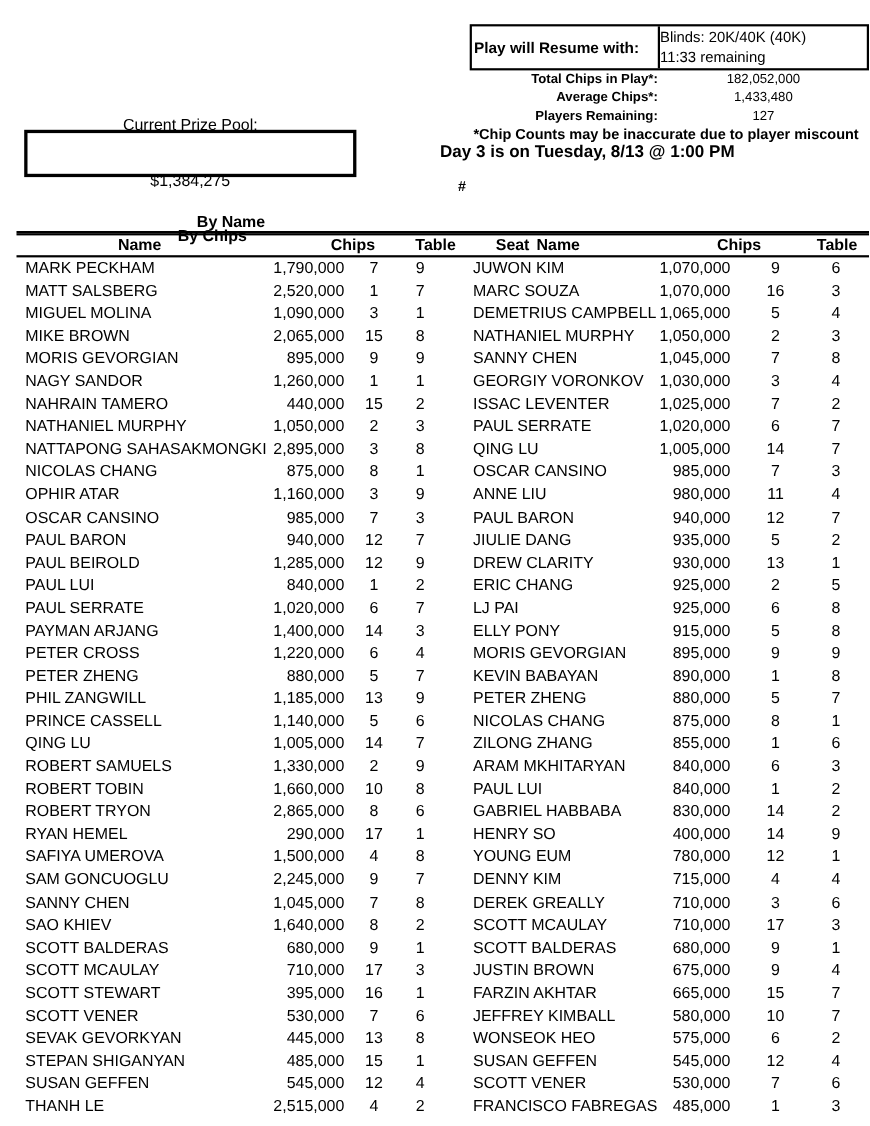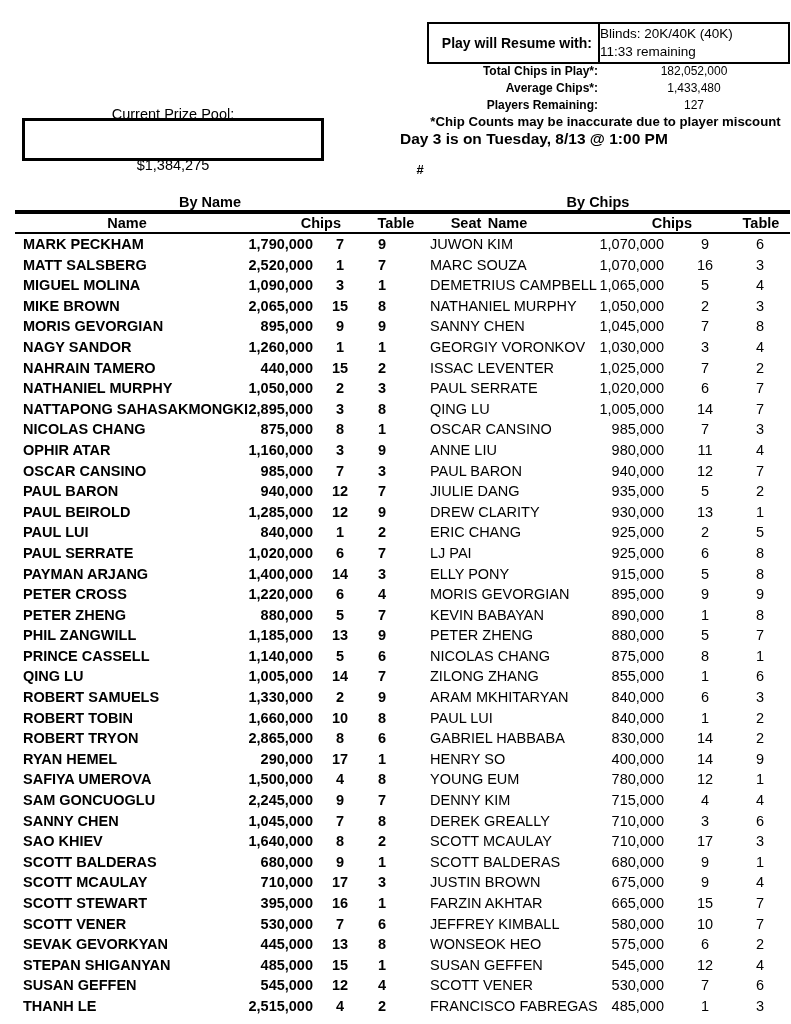--- a/index.html
+++ b/index.html
@@ -8,21 +8,21 @@
     width:791px; height:1024px; overflow:hidden; position:relative;
     font-family:"Liberation Sans", sans-serif; color:#000;
     -webkit-font-smoothing:antialiased;
   }
   .abs { position:absolute; }
 
   
   .resume-box { left:427px; top:22px; width:363px; height:42px;
     border:2px solid #000; display:flex; }
   .resume-left { width:169px; display:flex; align-items:center; justify-content:flex-end;
-    font-weight:700; font-size:14px; padding-right:6px; }
+    font-weight:700; font-size:14px; padding-right:17px; }
   .resume-right { flex:1; border-left:2px solid #000; display:flex; flex-direction:column;
     align-items:flex-start; justify-content:center; font-size:13.5px; line-height:18px; }
 
   
   .stats { left:427px; top:63px; width:363px; font-size:12px; }
   .stat-row { display:flex; height:17px; line-height:17px; }
   .stat-label { width:171px; text-align:right; font-weight:700; }
   .stat-value { flex:1; text-align:center; }
   .disclaimer { left:420px; top:114px; width:371px; text-align:center;
     font-weight:700; font-size:13.2px; }
@@ -31,33 +31,33 @@
   
   .prize-box { left:22px; top:118px; width:302px; height:43px; border:3px solid #000;
     display:flex; flex-direction:column; align-items:center; justify-content:center;
     font-size:14.5px; line-height:18px;gap:33px; }
 
   .hash { left:405px; top:162px; width:30px; text-align:center;
     font-weight:700; font-size:13px; }
 
   
   .table-area { left:0; top:196px; width:791px; }
-  .titles { display:flex; height:14px; line-height:13px; font-weight:700; font-size:14.5px; }
+  .titles { display:flex; height:14px; line-height:13px; font-weight:700; font-size:14.5px;flex-direction:column; }
   .title-left  { width:390px; margin-left:15px; text-align:center; }
   .title-right { width:386px; text-align:center; }
   .dbl   { margin:0 0 0 15px; width:775px; height:2px;
            border-top:2px solid #000; border-bottom:2px solid #000; }
   .thick { margin-left:15px; width:775px; border-top:2.6px solid #000; }
 
   .hdr-row { display:flex; }
   .rows-wrap { display:flex; }
   .half-left  { width:390px; margin-left:15px; }
   .half-right { width:386px; }
 
-  .grid-left  { display:grid; grid-template-columns:208px 88px 42px 42px; padding-left:8px;font-weight:bold; }
+  .grid-left  { display:grid; grid-template-columns:208px 88px 42px 42px; padding-left:8px; }
   .grid-right { display:grid; grid-template-columns:155px 85px 55px 55px; padding-left:25px; }
   .grid-right .cell-table, .grid-right .cell-seat { padding-left:15px; }
 
   .hdr { height:18px; line-height:18px; font-weight:700; font-size:14.5px;gap:28px; }
   .hdr .cell-name  { text-align:center; }
   .hdr .cell-chips { text-align:right; padding-right:6px; }
   .hdr .cell-table, .hdr .cell-seat { text-align:center; }
 
   .trow { height:20.6px; line-height:20.6px; font-size:14.5px; white-space:nowrap; }
   .tcell { overflow:visible; }

